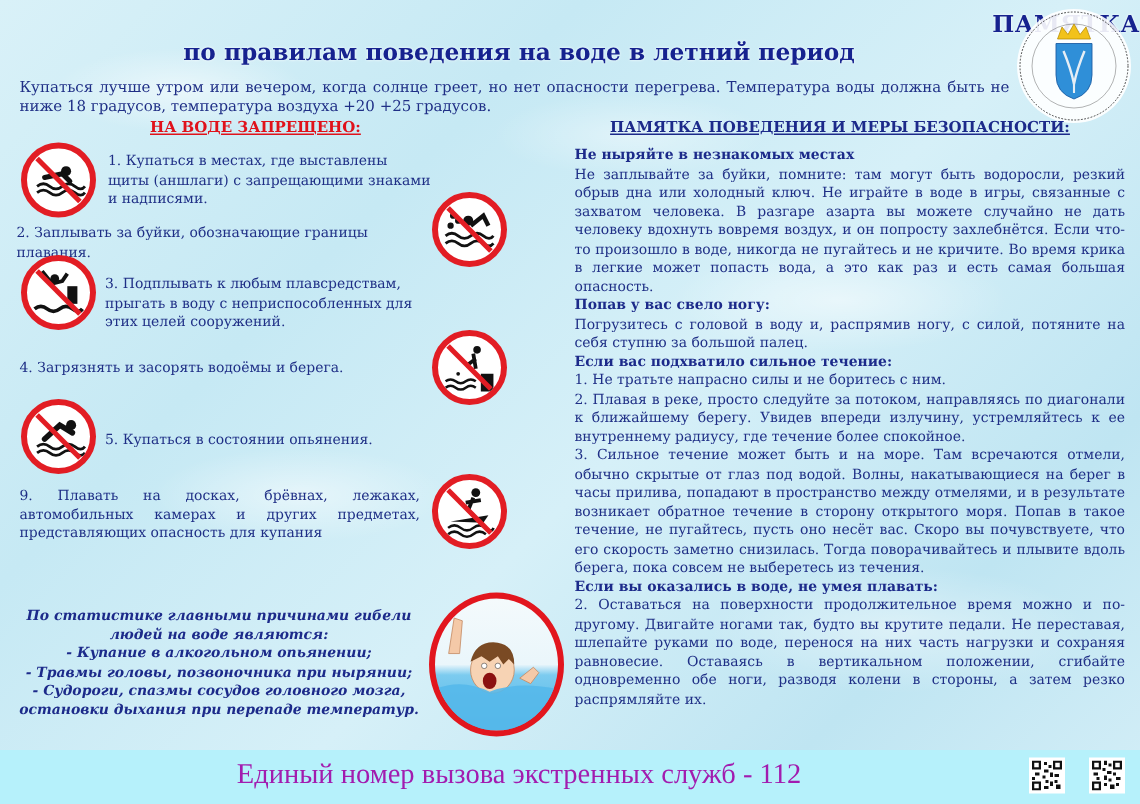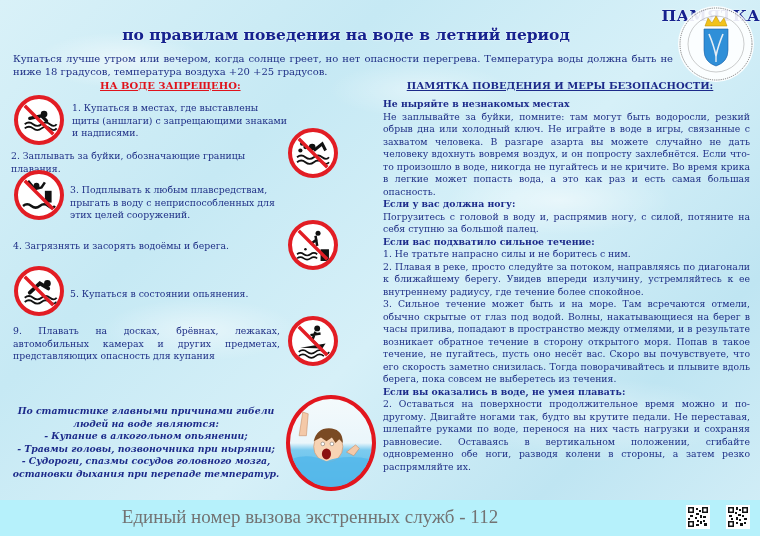--- a/index.html
+++ b/index.html
@@ -22,21 +22,21 @@
   .sign svg{width:100%;height:100%;display:block;}
   .rule{font-size:9.3px;line-height:12.5px;color:#1f2f86;}
   .stats{left:12px;width:268px;top:405px;font-size:9.3px;line-height:12.6px;font-weight:bold;font-style:italic;color:#1c2a8a;text-align:center;}
   .stats div{margin:0;}
   .drown{left:286px;top:395px;width:90px;height:96px;border-radius:50%;border:4px solid #e2161e;box-sizing:border-box;overflow:hidden;
     background:linear-gradient(180deg,#f4fafc 0%,#eaf6fb 50%,#7ccbef 58%,#4fb6e8 100%);}
   .right-col{left:383px;width:367px;top:98px;font-size:9.3px;line-height:12.5px;text-align:justify;color:#1f2f86;}
   .right-col .h{font-weight:bold;color:#1c2a8a;}
   .right-col p{margin:0;}
   .footer{left:0;top:500px;width:760px;height:36px;background:#b6f1fb;}
-  .footer-text{left:0;width:620px;top:506px;text-align:center;font-size:19px;color:#737373;font-family:"Liberation Serif","DejaVu Serif",serif;}
+  .footer-text{left:0;width:620px;top:506px;text-align:center;font-size:19px;color:#a21caf;font-family:"Liberation Serif","DejaVu Serif",serif;padding-left:36px;}
   .qr{width:24px;height:24px;background:#fff;padding:2px;box-sizing:border-box;}
   .emblem{left:676px;top:4px;width:80px;height:80px;}
 </style>
 </head>
 <body>
 
 <div class="abs title">ПАМЯТКА</div>
 <div class="abs subtitle">по правилам поведения на воде в летний период</div>
 
 <div class="abs emblem">
@@ -139,21 +139,21 @@
     <circle cx="36" cy="49" r="2" fill="#fff" stroke="#333" stroke-width=".4"></circle>
     <circle cx="46" cy="49" r="2" fill="#fff" stroke="#333" stroke-width=".4"></circle>
     <path d="M62 58 L72 50 L76 54 L70 62 Z" fill="#f4c9a8" stroke="#c48a63" stroke-width=".6"></path>
     <path d="M0 66 Q20 58 40 68 Q60 60 90 66 L90 96 L0 96 Z" fill="#55b8ea" opacity=".9"></path>
   </svg>
 </div>
 
 <div class="abs right-col">
   <div class="h">Не ныряйте в незнакомых местах</div>
   <p>Не заплывайте за буйки, помните: там могут быть водоросли, резкий обрыв дна или холодный ключ. Не играйте в воде в игры, связанные с захватом человека. В разгаре азарта вы можете случайно не дать человеку вдохнуть вовремя воздух, и он попросту захлебнётся. Если что-то произошло в воде, никогда не пугайтесь и не кричите. Во время крика в легкие может попасть вода, а это как раз и есть самая большая опасность.</p>
-  <div class="h">Если у вас должна ногу:</div>
+  <div class="h">Попав у вас свело ногу:</div>
   <p>Погрузитесь с головой в воду и, распрямив ногу, с силой, потяните на себя ступню за большой палец.</p>
   <div class="h">Если вас подхватило сильное течение:</div>
   <p>1. Не тратьте напрасно силы и не боритесь с ним.</p>
   <p>2. Плавая в реке, просто следуйте за потоком, направляясь по диагонали к ближайшему берегу. Увидев впереди излучину, устремляйтесь к ее внутреннему радиусу, где течение более спокойное.</p>
   <p>3. Сильное течение может быть и на море. Там всречаются отмели, обычно скрытые от глаз под водой.  Волны, накатывающиеся на берег в часы прилива, попадают в пространство между отмелями, и в результате возникает обратное течение в сторону открытого моря. Попав в такое течение, не пугайтесь, пусть оно несёт вас. Скоро вы почувствуете, что его скорость заметно снизилась. Тогда поворачивайтесь и плывите вдоль берега, пока совсем не выберетесь из течения.</p>
   <div class="h">Если вы оказались в воде, не умея плавать:</div>
   <p>2. Оставаться на поверхности продолжительное время можно и по-другому. Двигайте ногами так, будто вы крутите педали. Не переставая, шлепайте руками по воде, перенося на них часть нагрузки и сохраняя равновесие. Оставаясь в вертикальном положении, сгибайте одновременно обе ноги, разводя колени в стороны, а затем резко распрямляйте их.</p>
 </div>
 
 <div class="abs footer"></div>

